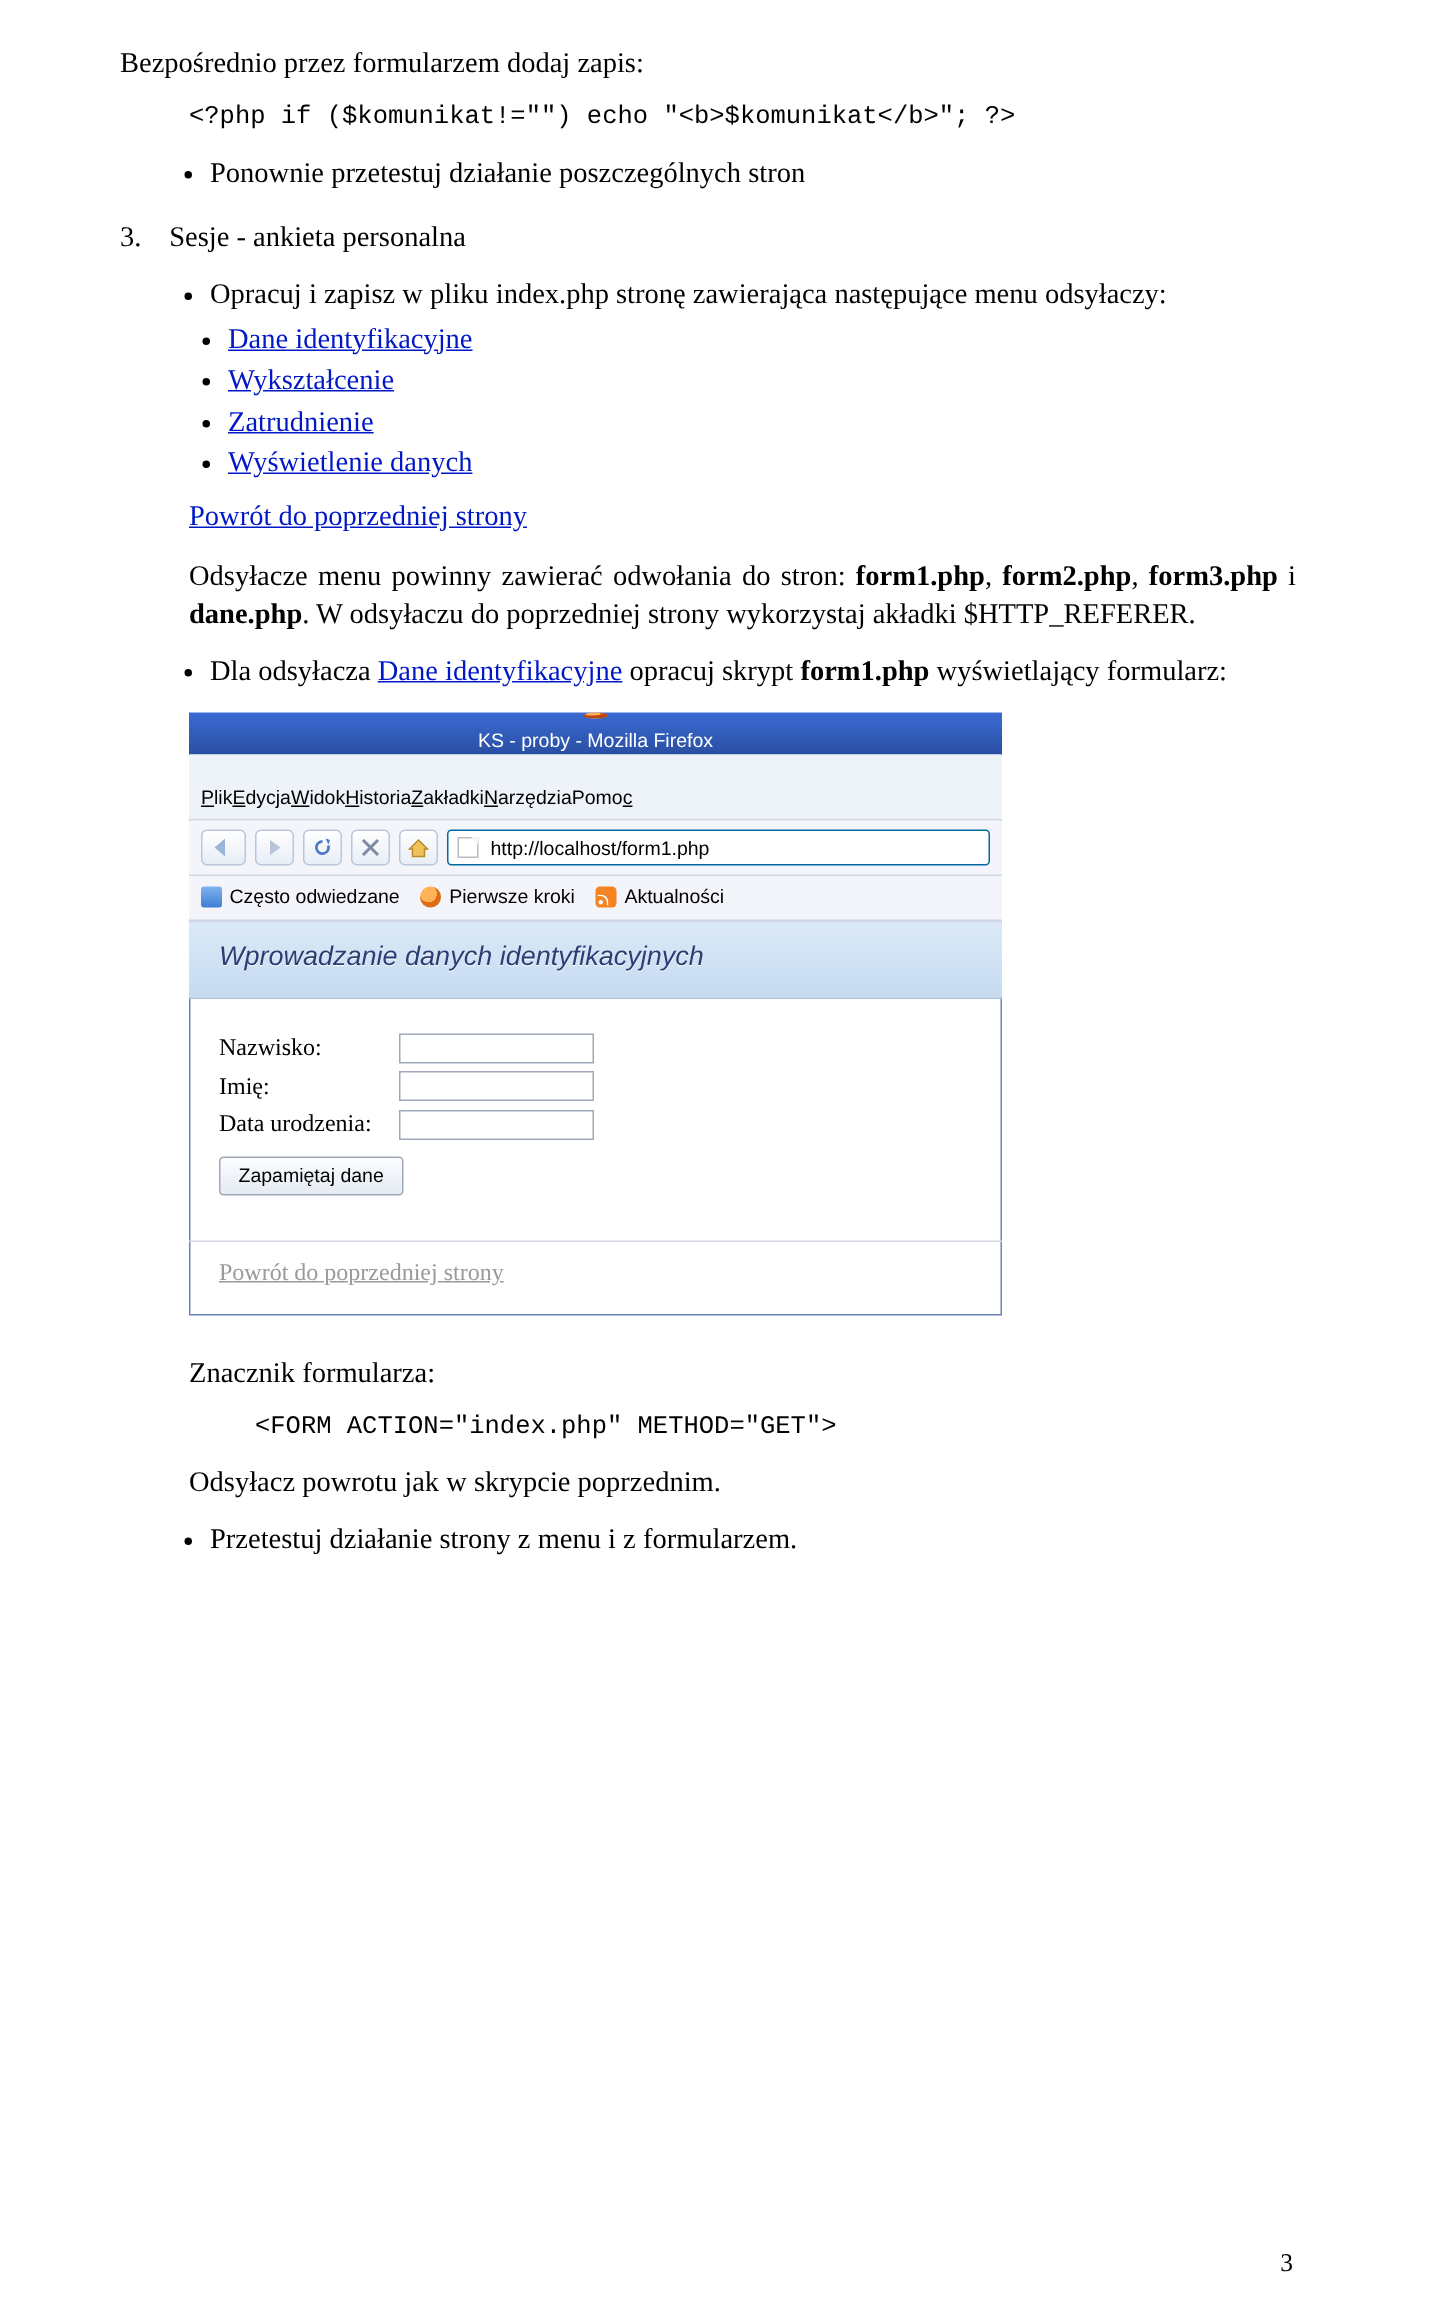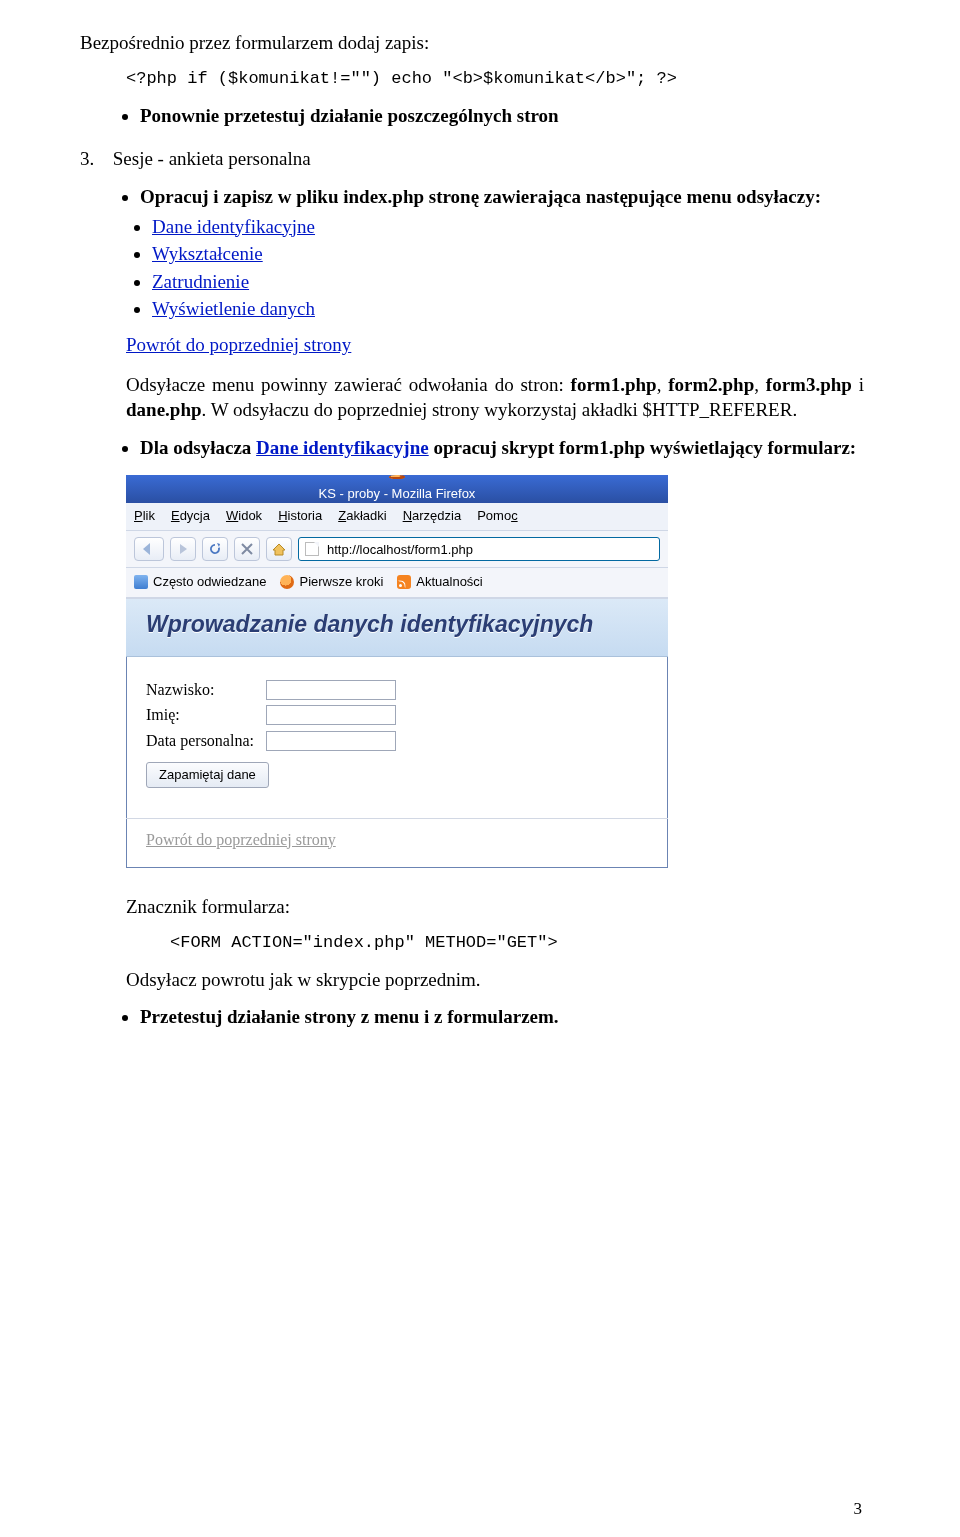--- a/index.html
+++ b/index.html
@@ -18,21 +18,20 @@
     position: relative;
   }
   .bullet-para {
     margin: 12px 0 12px 0;
     text-align: justify;
   }
   ul.outer {
     list-style: disc;
     padding-left: 60px;
     margin: 10px 0 4px 0;
-    font-weight: bold;
   }
   ul.inner {
     list-style: disc;
     padding-left: 72px;
     margin: 4px 0 8px 0;
   }
   ul.inner.menu li { margin: 2px 0; }
   .link-blue { color: #0018c6; text-decoration: underline; cursor: pointer; }
   .section-num { margin: 18px 0 12px 0; }
   .section-num .num { display:inline-block; width: 28px; }
@@ -71,22 +70,22 @@
     background: linear-gradient(#3a6bd4, #2a4fa3);
     flex-direction: column;
   }
   .ff-title .ff-icon {
     width: 16px; height: 16px; border-radius: 50%;
     background: radial-gradient(circle at 40% 35%, #ffb357 0 45%, #e06b15 46% 100%);
     box-shadow: inset -2px -2px 0 #b8480e;
   }
   .ff-menubar {
     display: flex;
-    gap: 16px;
-    padding: 4px 8px 6px 8px;
+    gap: 0;
+    padding: 20px 8px 6px 8px;
     background: #eef2f9;
     border-bottom: 1px solid #cfd7e6;
   }
   .ff-menubar span { cursor: default; }
   .ff-menubar span u { text-decoration: underline; }
   .ff-toolbar {
     display: flex;
     align-items: center;
     gap: 6px;
     padding: 6px 8px;
@@ -158,23 +157,23 @@
   }
 
   .ff-content { padding: 0; }
   .ff-banner {
     background: linear-gradient(#dbe9f7, #c6dbf1);
     border-bottom: 1px solid #aac1db;
     padding: 10px 14px 16px 20px;
     font-family: Arial, Helvetica, sans-serif;
   }
   .ff-banner .title-italic {
-    font-size: 23px;
+    font-size: 18px;
     font-style: italic;
-    font-weight: bold;
+    font-weight: normal;
     color: #2b3e74;
     text-shadow: 0 1px 0 #fff;
   }
   .ff-form { padding: 18px 20px 8px 20px; font-family: "Times New Roman", serif; font-size:16px; }
   .ff-row { display:flex; align-items:center; margin: 4px 0; }
   .ff-row .lbl { width: 120px; }
   .ff-row input[type="text"] {
     width: 130px; height:20px;
     border:1px solid #9fa7b8;
     background:#fff;
@@ -316,21 +315,21 @@
       <div class="ff-form">
         <div class="ff-row">
           <span class="lbl">Nazwisko:</span>
           <input type="text" style="">
         </div>
         <div class="ff-row">
           <span class="lbl">Imię:</span>
           <input type="text" style="">
         </div>
         <div class="ff-row">
-          <span class="lbl">Data personalna:</span>
+          <span class="lbl">Data urodzenia:</span>
           <input type="text" style="">
         </div>
         <button class="ff-submit">Zapamiętaj dane</button>
       </div>
       <div class="ff-sep"></div>
       <div class="ff-back">Powrót do poprzedniej strony</div>
     </div>
   </div>
 
   <div class="bullet-para" style="margin-left:46px; margin-top:26px;">Znacznik formularza:</div>

